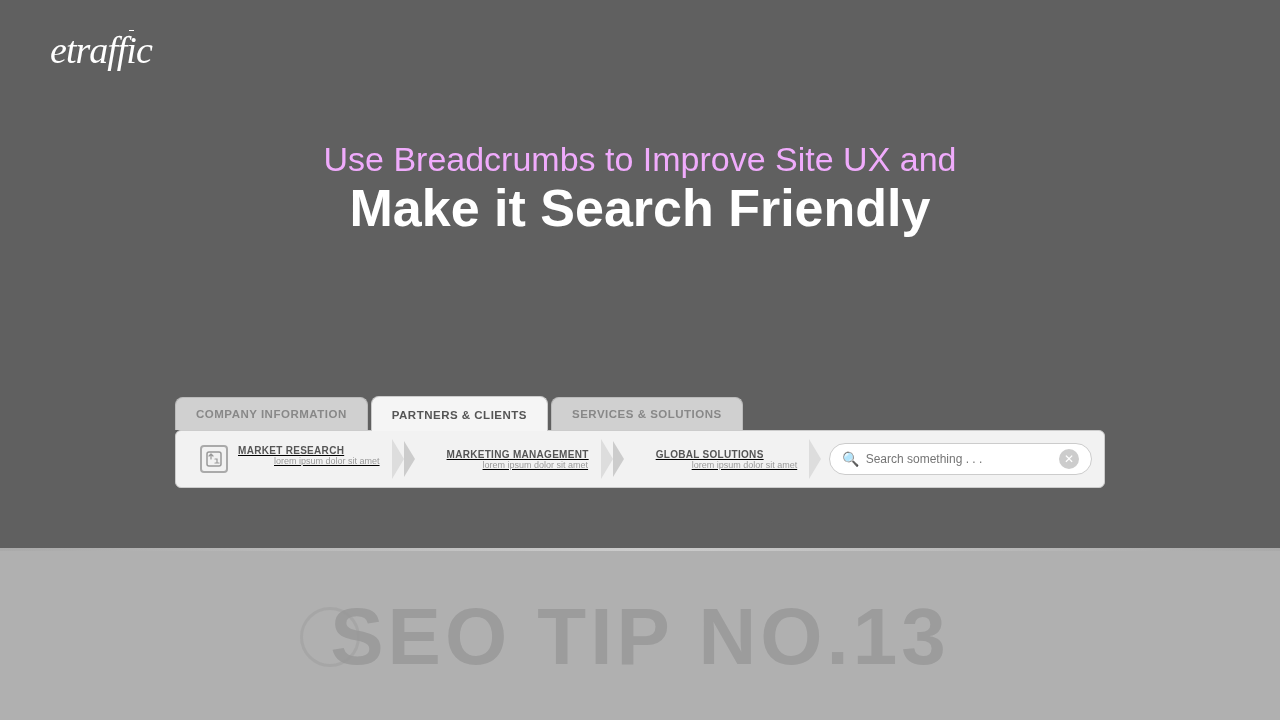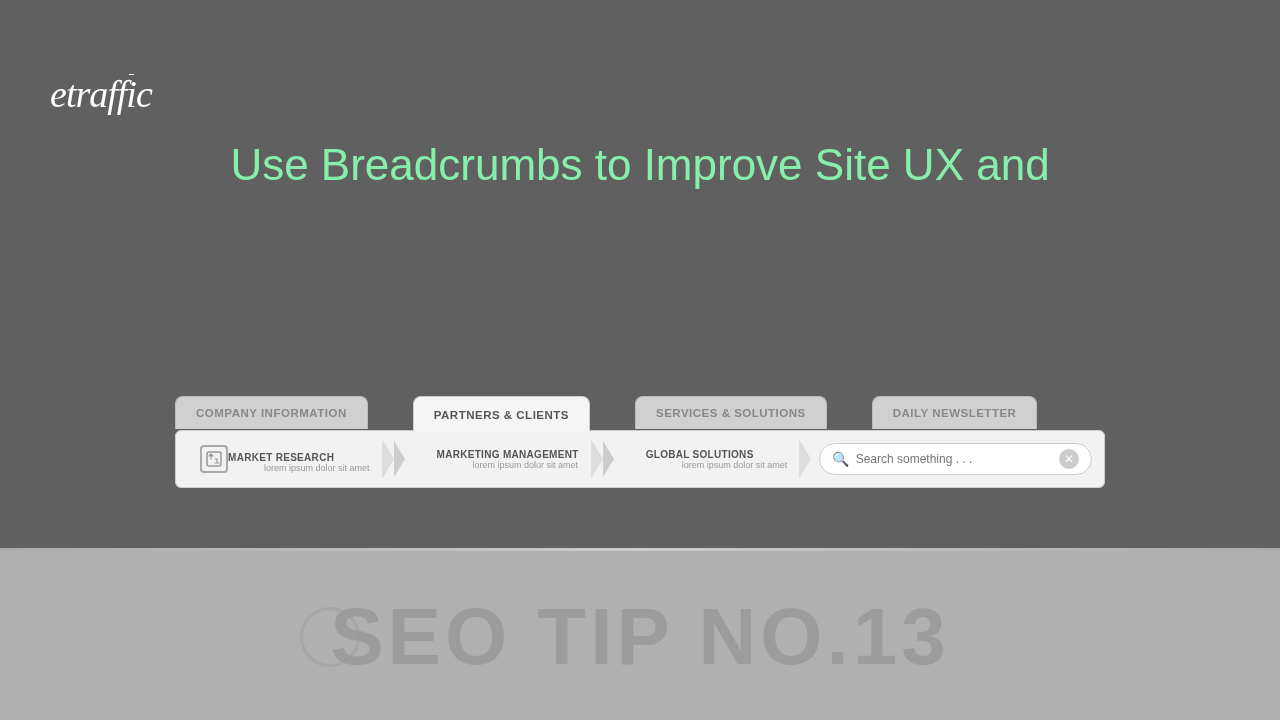--- a/index.html
+++ b/index.html
@@ -27,42 +27,41 @@
       align-items: center;
       justify-content: center;
       position: relative;
     }
 
     
     .logo {
       position: absolute;
       top: 28px;
       left: 50px;
-      margin-top: 44px;
     }
     .logo-text {
       font-family: Georgia, serif;
       font-size: 38px;
       color: #ffffff;
       font-style: italic;
       font-weight: 300;
       letter-spacing: -1px;
     }
 
     
     .headline {
       position: absolute;
       top: 140px;
       left: 0;
       right: 0;
       text-align: center;
     }
     .headline-line1 {
-      font-size: 44px;
-      color: #86efac;
+      font-size: 34px;
+      color: #f0abfc;
       font-weight: 300;
       line-height: 1.15;
     }
     .headline-line2 {
       font-size: 52px;
       color: #ffffff;
       font-weight: 800;
       line-height: 1.15;
     }
 
@@ -71,23 +70,22 @@
       position: absolute;
       bottom: 60px;
       left: 50%;
       transform: translateX(-50%);
       width: 930px;
     }
 
     
     .tab-bar {
       display: flex;
-      align-items: flex-start;
+      align-items: center;
       margin-bottom: 0;
-      gap: 42px;
     }
 
     .tab {
       padding: 10px 20px;
       font-size: 11.5px;
       font-weight: 700;
       letter-spacing: 0.5px;
       text-transform: uppercase;
       cursor: pointer;
       border-radius: 8px 8px 0 0;
@@ -113,24 +111,26 @@
       border: 1px solid #ccc;
       border-radius: 6px;
       padding: 8px 12px;
       display: flex;
       align-items: center;
       gap: 0;
     }
 
     .breadcrumb-item {
       display: flex;
-      align-items: flex-end;
+      align-items: flex-start;
+      gap: 10px;
       padding: 6px 16px 6px 12px;
       position: relative;
       flex-shrink: 0;
+      text-decoration: underline;
     }
 
     .breadcrumb-item:not(:last-child)::after {
       content: '';
       position: absolute;
       right: -8px;
       top: 50%;
       transform: translateY(-50%);
       width: 0;
       height: 0;
@@ -278,29 +278,29 @@
   <div class="top-section">
 
     <div class="logo">
       <span class="logo-text">
         <span class="logo-e">e</span><span class="logo-traffic">traff<span style="position:relative;display:inline-block;">i<span style="position:absolute;top:2px;left:3px;width:5px;height:1px;background:#fff;"></span></span>c</span>
       </span>
     </div>
 
     <div class="headline">
       <div class="headline-line1">Use Breadcrumbs to Improve Site UX and</div>
+      <div class="headline-line2">Make it Search Friendly</div>
     </div>
 
     <div class="nav-area">
 
       <div class="tab-bar">
         <div class="tab">COMPANY INFORMATION</div>
         <div class="tab active">PARTNERS &amp; CLIENTS</div>
         <div class="tab">SERVICES &amp; SOLUTIONS</div>
-        <div class="tab">DAILY NEWSLETTER</div>
       </div>
 
       <div class="breadcrumb-bar">
 
         <div class="breadcrumb-item">
           <div class="breadcrumb-icon">
             <svg width="16" height="16" viewBox="0 0 16 16" fill="none" xmlns="http://www.w3.org/2000/svg">
               <rect x="1" y="1" width="14" height="14" rx="2" stroke="#999" stroke-width="1.5" fill="none"></rect>
               <path d="M5 8 L5 3 M5 3 L3 5 M5 3 L7 5" stroke="#999" stroke-width="1.2" stroke-linecap="round" stroke-linejoin="round"></path>
               <path d="M9 8 L11 8 L11 12 M9 12 L13 12" stroke="#999" stroke-width="1.2" stroke-linecap="round"></path>

